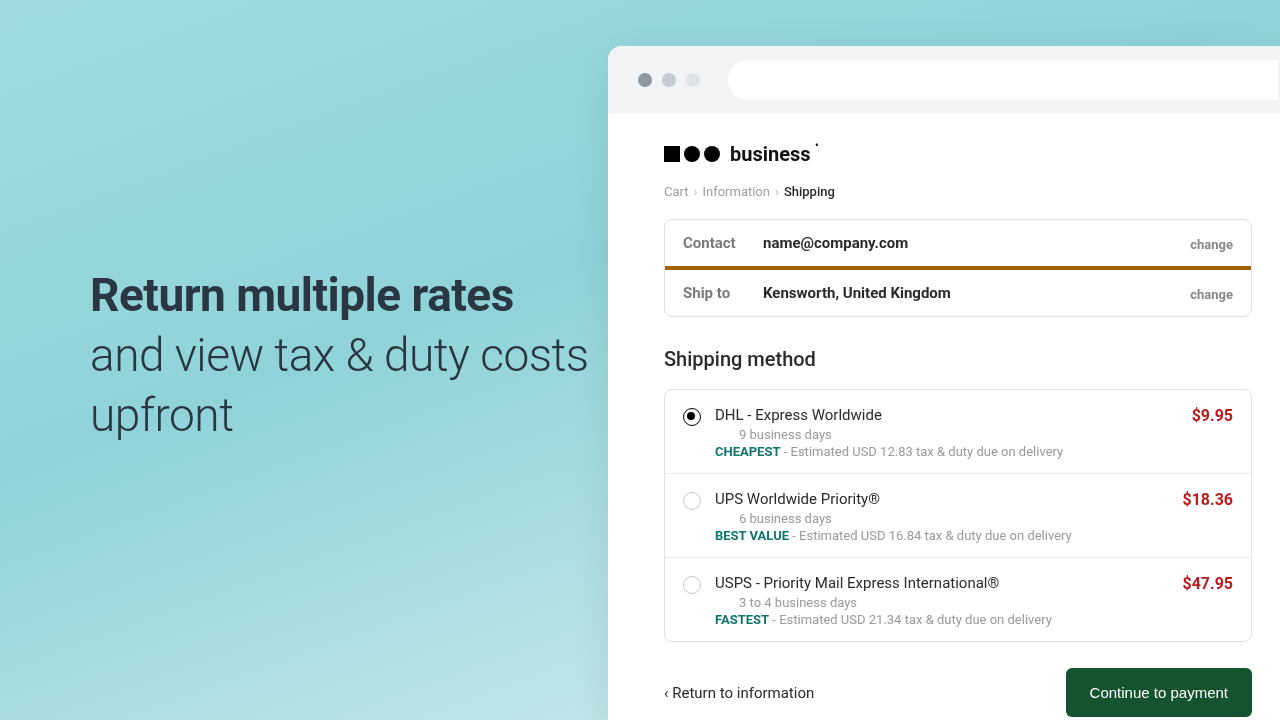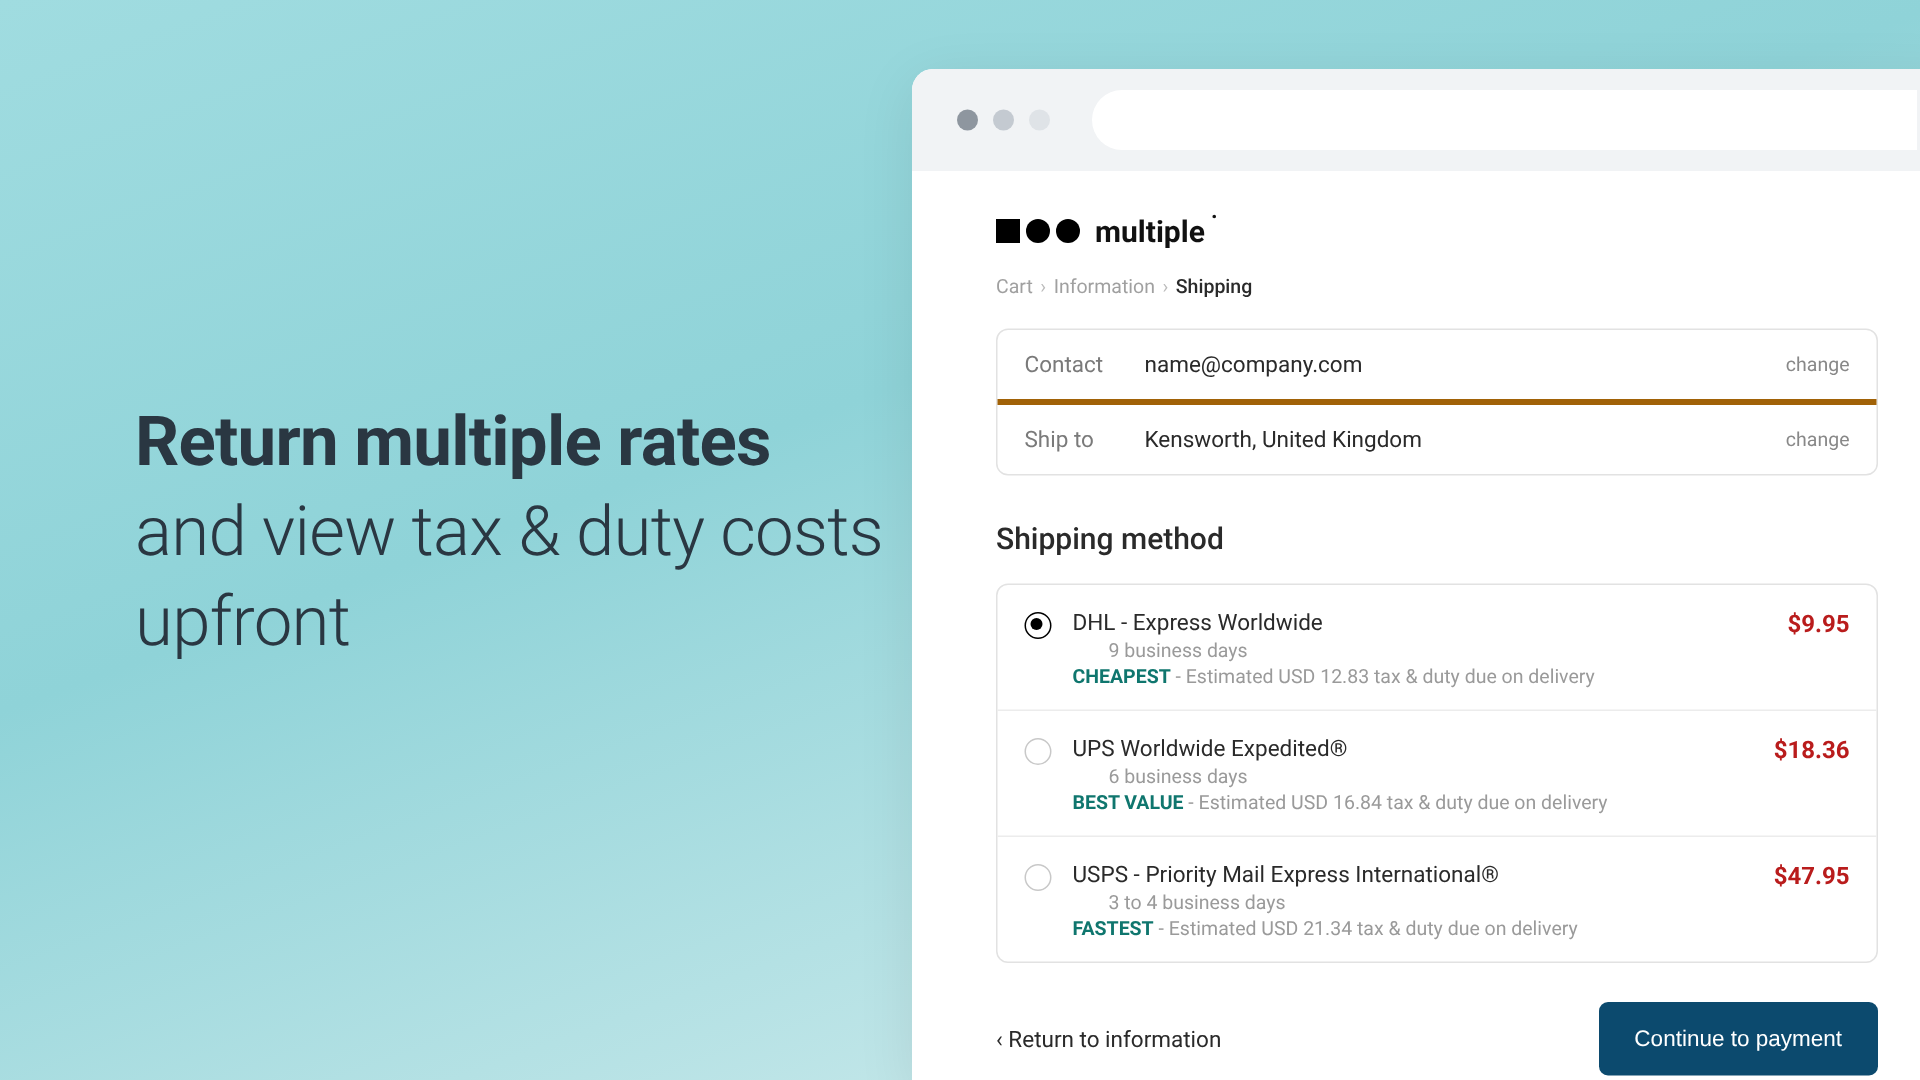--- a/index.html
+++ b/index.html
@@ -37,41 +37,41 @@
 .logo { display:flex; align-items:center; gap:10px; margin-bottom:18px; }
 .logo-marks { display:flex; gap:4px; }
 .sq { width:16px; height:16px; background:#000; }
 .cir { width:16px; height:16px; background:#000; border-radius:50%; }
 .logo-text { font-size:20px; font-weight:700; color:#111; position:relative; }
 .logo-text::after { content:"•"; position:absolute; top:-2px; right:-8px; font-size:10px; }
 .breadcrumb { font-size:13px; color:#a0a0a0; margin-bottom:20px; }
 .breadcrumb .sep { margin:0 5px; color:#bbb; }
 .breadcrumb .current { color:#2a2a2a; font-weight:500; }
 .info-box { border:1px solid #e2e2e2; border-radius:8px; margin-bottom:30px; }
-.info-row { display:flex; align-items:center; padding:14px 18px; font-size:15px; }
+.info-row { display:flex; align-items:flex-end; padding:14px 18px; font-size:15px;font-weight:bold; }
 .info-row + .info-row { border-top:4px solid #a16207; }
 .info-label { width:80px; color:#7a7a7a; }
 .info-val { flex:1; color:#2a2a2a; }
 .change { font-size:13px; color:#888; cursor:pointer; }
 .section-title { font-size:20px; font-weight:500; color:#2a2a2a; margin-bottom:18px; }
 .ship-box { border:1px solid #e2e2e2; border-radius:8px; }
 .ship-row { display:flex; padding:16px 18px 14px 18px; gap:14px; }
 .ship-row + .ship-row { border-top:1px solid #ececec; }
 .radio { width:18px; height:18px; border:1.5px solid #c8c8c8; border-radius:50%; flex-shrink:0; margin-top:2px; position:relative; cursor:pointer; }
 .radio.selected { border-color:#000; }
 .radio.selected::after { content:""; position:absolute; left:3px; top:3px; width:8px; height:8px; background:#000; border-radius:50%; }
 .ship-info { flex:1; }
 .ship-name { font-size:15px; color:#2a2a2a; margin-bottom:3px; }
 .ship-time { font-size:13px; color:#9a9a9a; margin-bottom:2px;margin-left:24px; }
 .ship-meta { font-size:13px; color:#9a9a9a; }
 .ship-meta .tag { font-weight:700; color:#0f766e; }
 .ship-price { font-size:16px; font-weight:700; color:#b91c1c; }
 .footer { display:flex; justify-content:space-between; align-items:center; margin-top:26px; }
 .return { font-size:15px; color:#2a2a2a; cursor:pointer; }
-.cta { background:#0c4a6e; color:#fff; border:none; padding:16px 24px; font-size:15px; font-weight:500; border-radius:6px; cursor:pointer; }
+.cta { background:#14532d; color:#fff; border:none; padding:16px 24px; font-size:15px; font-weight:500; border-radius:6px; cursor:pointer; }
 </style>
 </head>
 <body>
 
 <div class="headline">
   <span class="bold">Return multiple rates</span><span> and view tax &amp; duty costs upfront</span>
 </div>
 
 <div class="window">
   <div class="titlebar">
@@ -84,21 +84,21 @@
   </div>
   <div class="side-border"></div>
   <div class="content">
 
     <div class="logo">
       <div class="logo-marks">
         <div class="sq"></div>
           <div class="cir"></div>
           <div class="cir"></div>
       </div>
-      <div class="logo-text">multiple</div>
+      <div class="logo-text">business</div>
     </div>
 
     <div class="breadcrumb">
       <span>Cart</span><span class="sep">›</span><span>Information</span><span class="sep">›</span><span class="current">Shipping</span>
     </div>
 
     <div class="info-box">
       <div class="info-row">
         <div class="info-label">Contact</div>
         <div class="info-val">name@company.com</div>
@@ -119,21 +119,21 @@
           <div class="ship-info">
             <div class="ship-name">DHL - Express Worldwide</div>
             <div class="ship-time">9 business days</div>
             <div class="ship-meta"><span class="tag">CHEAPEST</span> - Estimated USD 12.83 tax &amp; duty due on delivery</div>
           </div>
           <div class="ship-price">$9.95</div>
         </div>
         <div class="ship-row">
           <div class="radio"></div>
           <div class="ship-info">
-            <div class="ship-name">UPS Worldwide Expedited®</div>
+            <div class="ship-name">UPS Worldwide Priority®</div>
             <div class="ship-time">6 business days</div>
             <div class="ship-meta"><span class="tag">BEST VALUE</span> - Estimated USD 16.84 tax &amp; duty due on delivery</div>
           </div>
           <div class="ship-price">$18.36</div>
         </div>
         <div class="ship-row">
           <div class="radio"></div>
           <div class="ship-info">
             <div class="ship-name">USPS - Priority Mail Express International®</div>
             <div class="ship-time">3 to 4 business days</div>

